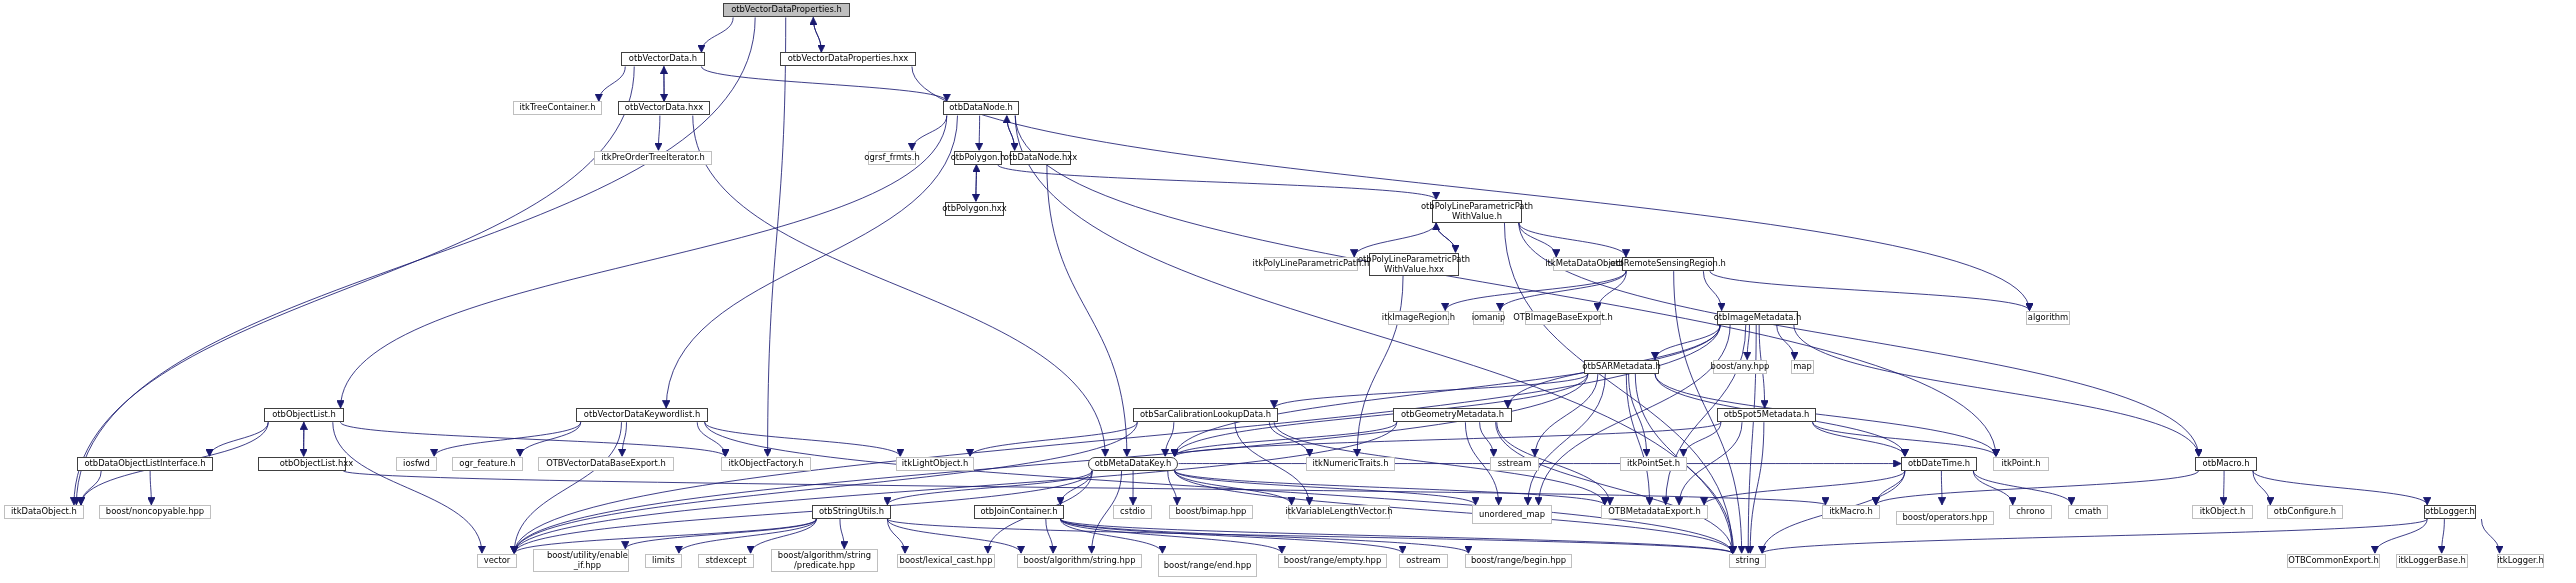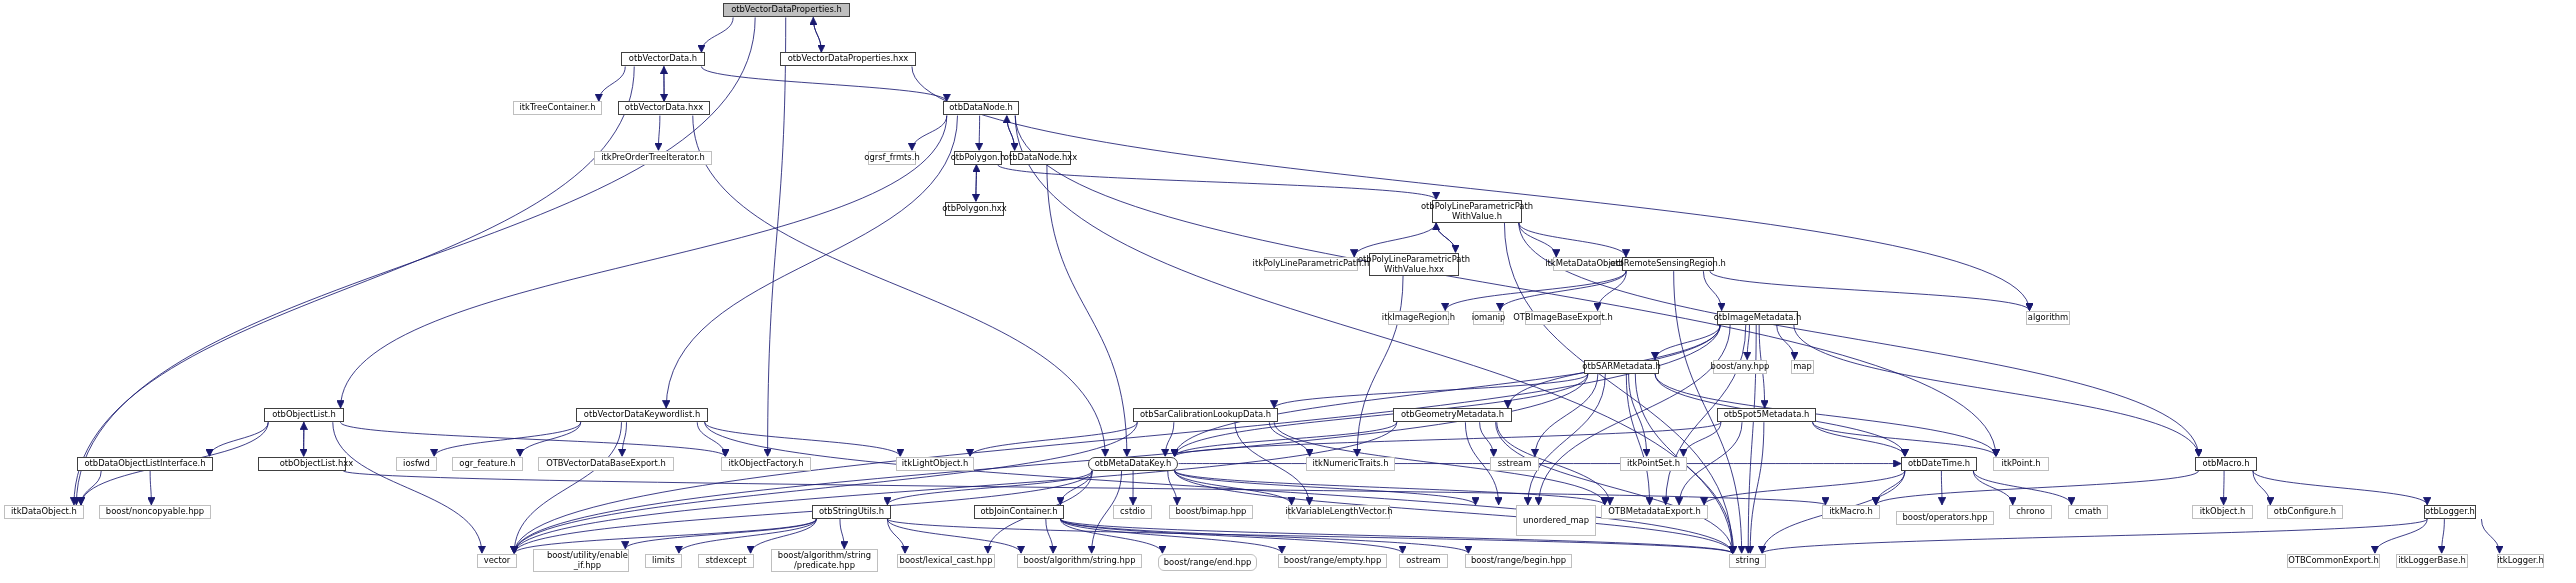--- a/index.html
+++ b/index.html
@@ -203,39 +203,39 @@
       <div class="node internal" style="left: 1901px; top: 457px; width: 76px; height: 14.2px;">otbDateTime.h</div>
       <div class="node external" style="left: 1993px; top: 457px; width: 56px; height: 14.2px;">itkPoint.h</div>
       <div class="node internal" style="left: 2195px; top: 457px; width: 62px; height: 14.2px;">otbMacro.h</div>
       <div class="node external" style="left: 3.9px; top: 505px; width: 80px; height: 14.2px;">itkDataObject.h</div>
       <div class="node external" style="left: 99px; top: 505px; width: 112px; height: 14.2px;">boost/noncopyable.hpp</div>
       <div class="node internal" style="left: 812px; top: 505px; width: 79px; height: 14.2px;">otbStringUtils.h</div>
       <div class="node internal" style="left: 974px; top: 505px; width: 90px; height: 14.2px;">otbJoinContainer.h</div>
       <div class="node external" style="left: 1113px; top: 505px; width: 39px; height: 14.2px;">cstdio</div>
       <div class="node external" style="left: 1169px; top: 505px; width: 84px; height: 14.2px;">boost/bimap.hpp</div>
       <div class="node external" style="left: 1288px; top: 505px; width: 102px; height: 14.2px;">itkVariableLengthVector.h</div>
-      <div class="node external" style="left: 1516px; top: 505px; width: 80px; height: 31px;">unordered_map</div>
+      <div class="node external" style="left: 1472px; top: 505px; width: 80px; height: 19px;">unordered_map</div>
       <div class="node external" style="left: 1601px; top: 505px; width: 107px; height: 14.2px;">OTBMetadataExport.h</div>
       <div class="node external" style="left: 1822px; top: 505px; width: 58px; height: 14.2px;">itkMacro.h</div>
       <div class="node external" style="left: 1896px; top: 511px; width: 98px; height: 14.2px;">boost/operators.hpp</div>
       <div class="node external" style="left: 2009px; top: 505px; width: 43px; height: 14.2px;">chrono</div>
       <div class="node external" style="left: 2068px; top: 505px; width: 40px; height: 14.2px;">cmath</div>
       <div class="node external" style="left: 2192px; top: 505px; width: 61px; height: 14.2px;">itkObject.h</div>
       <div class="node external" style="left: 2267px; top: 505px; width: 76px; height: 14.2px;">otbConfigure.h</div>
       <div class="node internal" style="left: 2424px; top: 505px; width: 52px; height: 14.2px;">otbLogger.h</div>
       <div class="node external" style="left: 477px; top: 554px; width: 40px; height: 14.2px;">vector</div>
       <div class="node external" style="left: 533px; top: 549px; width: 96px; height: 23px; padding-left: 16px;">boost/utility/enable
 _if.hpp</div>
       <div class="node external" style="left: 645px; top: 554px; width: 37px; height: 14.2px;">limits</div>
       <div class="node external" style="left: 698px; top: 554px; width: 56px; height: 14.2px;">stdexcept</div>
       <div class="node external" style="left: 771px; top: 549px; width: 107px; height: 23px;">boost/algorithm/string
 /predicate.hpp</div>
       <div class="node external" style="left: 897px; top: 554px; width: 98px; height: 14.2px;">boost/lexical_cast.hpp</div>
       <div class="node external" style="left: 1017px; top: 554px; width: 125px; height: 14.2px;">boost/algorithm/string.hpp</div>
-      <div class="node external" style="left: 1158px; top: 554px; width: 99px; height: 17px; border-radius: 6px;">boost/range/end.hpp</div>
+      <div class="node external" style="left: 1158px; top: 554px; width: 99px; height: 23px;">boost/range/end.hpp</div>
       <div class="node external" style="left: 1278px; top: 554px; width: 109px; height: 14.2px;">boost/range/empty.hpp</div>
       <div class="node external" style="left: 1399px; top: 554px; width: 49px; height: 14.2px;">ostream</div>
       <div class="node external" style="left: 1465px; top: 554px; width: 107px; height: 14.2px;">boost/range/begin.hpp</div>
       <div class="node external" style="left: 1729px; top: 554px; width: 37px; height: 14.2px;">string</div>
       <div class="node external" style="left: 2287px; top: 554px; width: 93px; height: 14.2px;">OTBCommonExport.h</div>
       <div class="node external" style="left: 2396px; top: 554px; width: 72px; height: 14.2px;">itkLoggerBase.h</div>
       <div class="node external" style="left: 2497px; top: 554px; width: 47px; height: 14.2px;">itkLogger.h</div>
     </div>
 </div>
 

